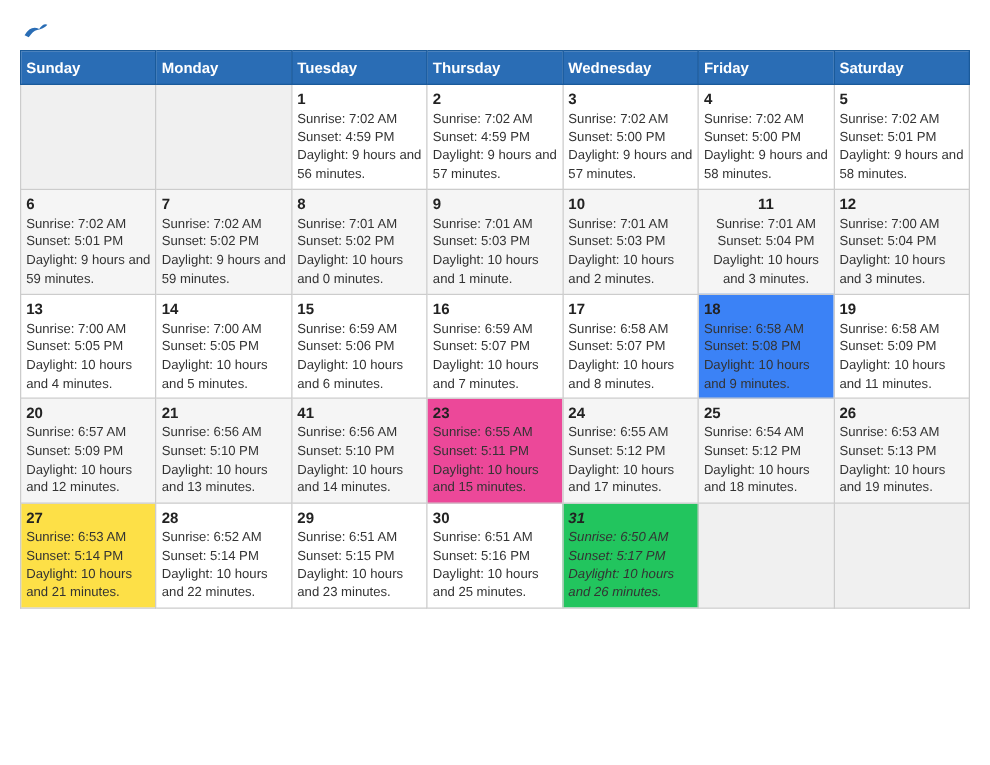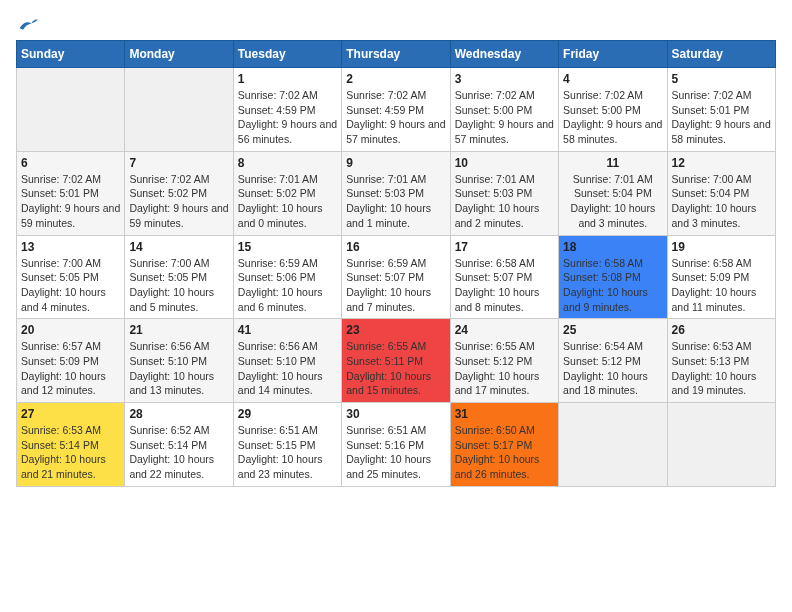--- a/index.html
+++ b/index.html
@@ -258,21 +258,21 @@
           <div class="day-info" style="white-space: pre-line;">Sunrise: 6:56 AM
 Sunset: 5:10 PM
 Daylight: 10 hours and 13 minutes.</div>
         </td>
         <td style="background: rgb(245, 245, 245);">
           <span class="day-number">41</span>
           <div class="day-info" style="white-space: pre-line;">Sunrise: 6:56 AM
 Sunset: 5:10 PM
 Daylight: 10 hours and 14 minutes.</div>
         </td>
-        <td style="background: #ef4444;">
+        <td style="background: #ec4899;">
           <span class="day-number">23</span>
           <div class="day-info" style="white-space: pre-line;">Sunrise: 6:55 AM
 Sunset: 5:11 PM
 Daylight: 10 hours and 15 minutes.</div>
         </td>
         <td style="background: rgb(245, 245, 245);">
           <span class="day-number">24</span>
           <div class="day-info" style="white-space: pre-line;">Sunrise: 6:55 AM
 Sunset: 5:12 PM
 Daylight: 10 hours and 17 minutes.</div>
@@ -308,21 +308,21 @@
           <div class="day-info" style="white-space: pre-line;">Sunrise: 6:51 AM
 Sunset: 5:15 PM
 Daylight: 10 hours and 23 minutes.</div>
         </td>
         <td style="background: rgb(255, 255, 255);">
           <span class="day-number">30</span>
           <div class="day-info" style="white-space: pre-line;">Sunrise: 6:51 AM
 Sunset: 5:16 PM
 Daylight: 10 hours and 25 minutes.</div>
         </td>
-        <td style="background: #f97316;">
+        <td style="background: #22c55e; font-style: italic;">
           <span class="day-number">31</span>
           <div class="day-info" style="white-space: pre-line;">Sunrise: 6:50 AM
 Sunset: 5:17 PM
 Daylight: 10 hours and 26 minutes.</div>
         </td>
         <td class="empty-cell"></td>
         <td class="empty-cell"></td>
       </tr>
     </tbody>
 </table>

